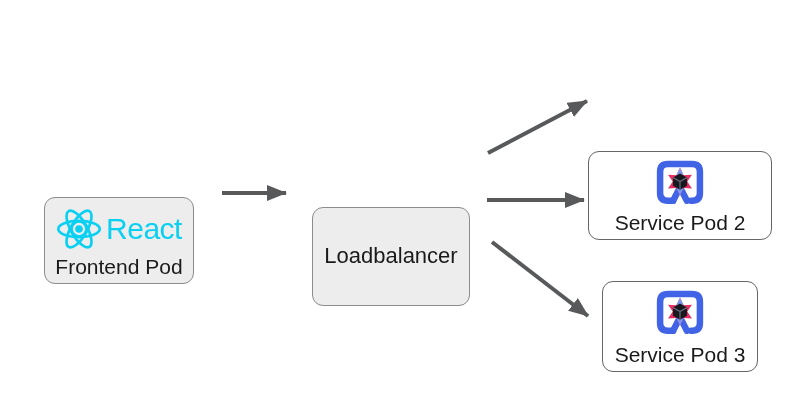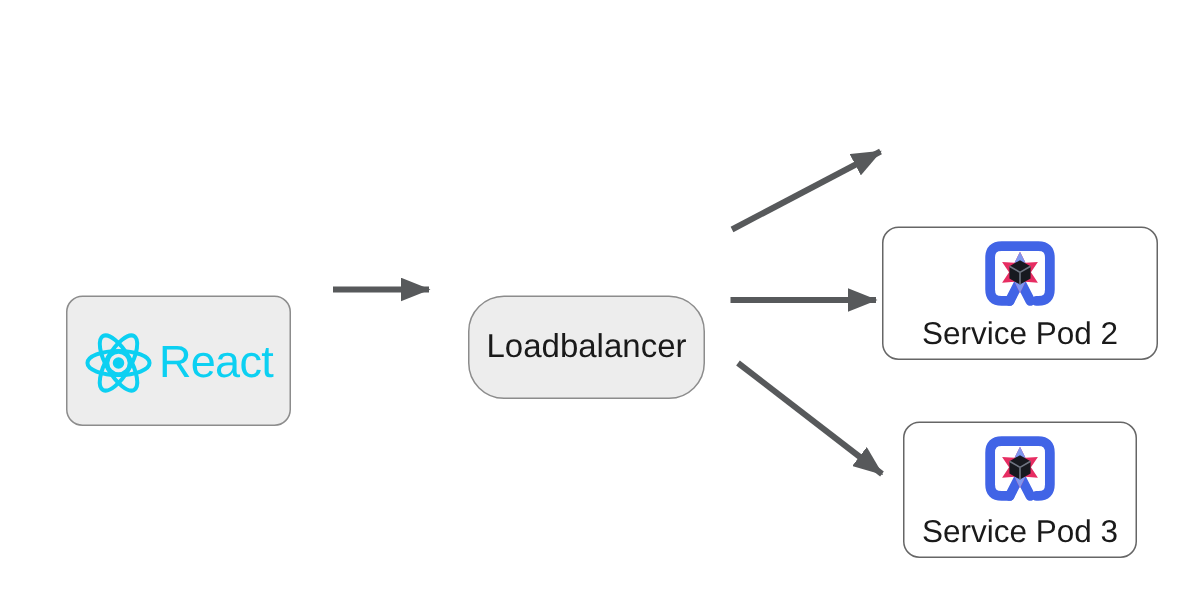--- a/index.html
+++ b/index.html
@@ -125,23 +125,24 @@
         <g fill="none" stroke="#0cd0f2" stroke-width="1.4">
           <ellipse rx="10.8" ry="4.2"></ellipse>
           <ellipse rx="10.8" ry="4.2" transform="rotate(60)"></ellipse>
           <ellipse rx="10.8" ry="4.2" transform="rotate(120)"></ellipse>
           <circle r="3.9"></circle>
         </g>
         <circle r="2" fill="#0cd0f2"></circle>
       </svg>
       <span class="react-wordmark">React</span>
     </div>
+    <div class="node-label">Frontend Pod</div>
   </div>
 
-  <div class="node gray lb-node" style="left:312px; top:149px; width:158px; height:69px;border-radius:24px;">
+  <div class="node gray lb-node" style="left:312px; top:159px; width:158px; height:99px;">
     <div class="node-label">Loadbalancer</div>
   </div>
 
 
   <div class="node service" style="left:588px; top:151px; width:184px; height:89px;">
     <svg class="pod-icon-svg">
       <use href="#pod-icon"></use>
     </svg>
     <div class="node-label">Service Pod 2</div>
   </div>

